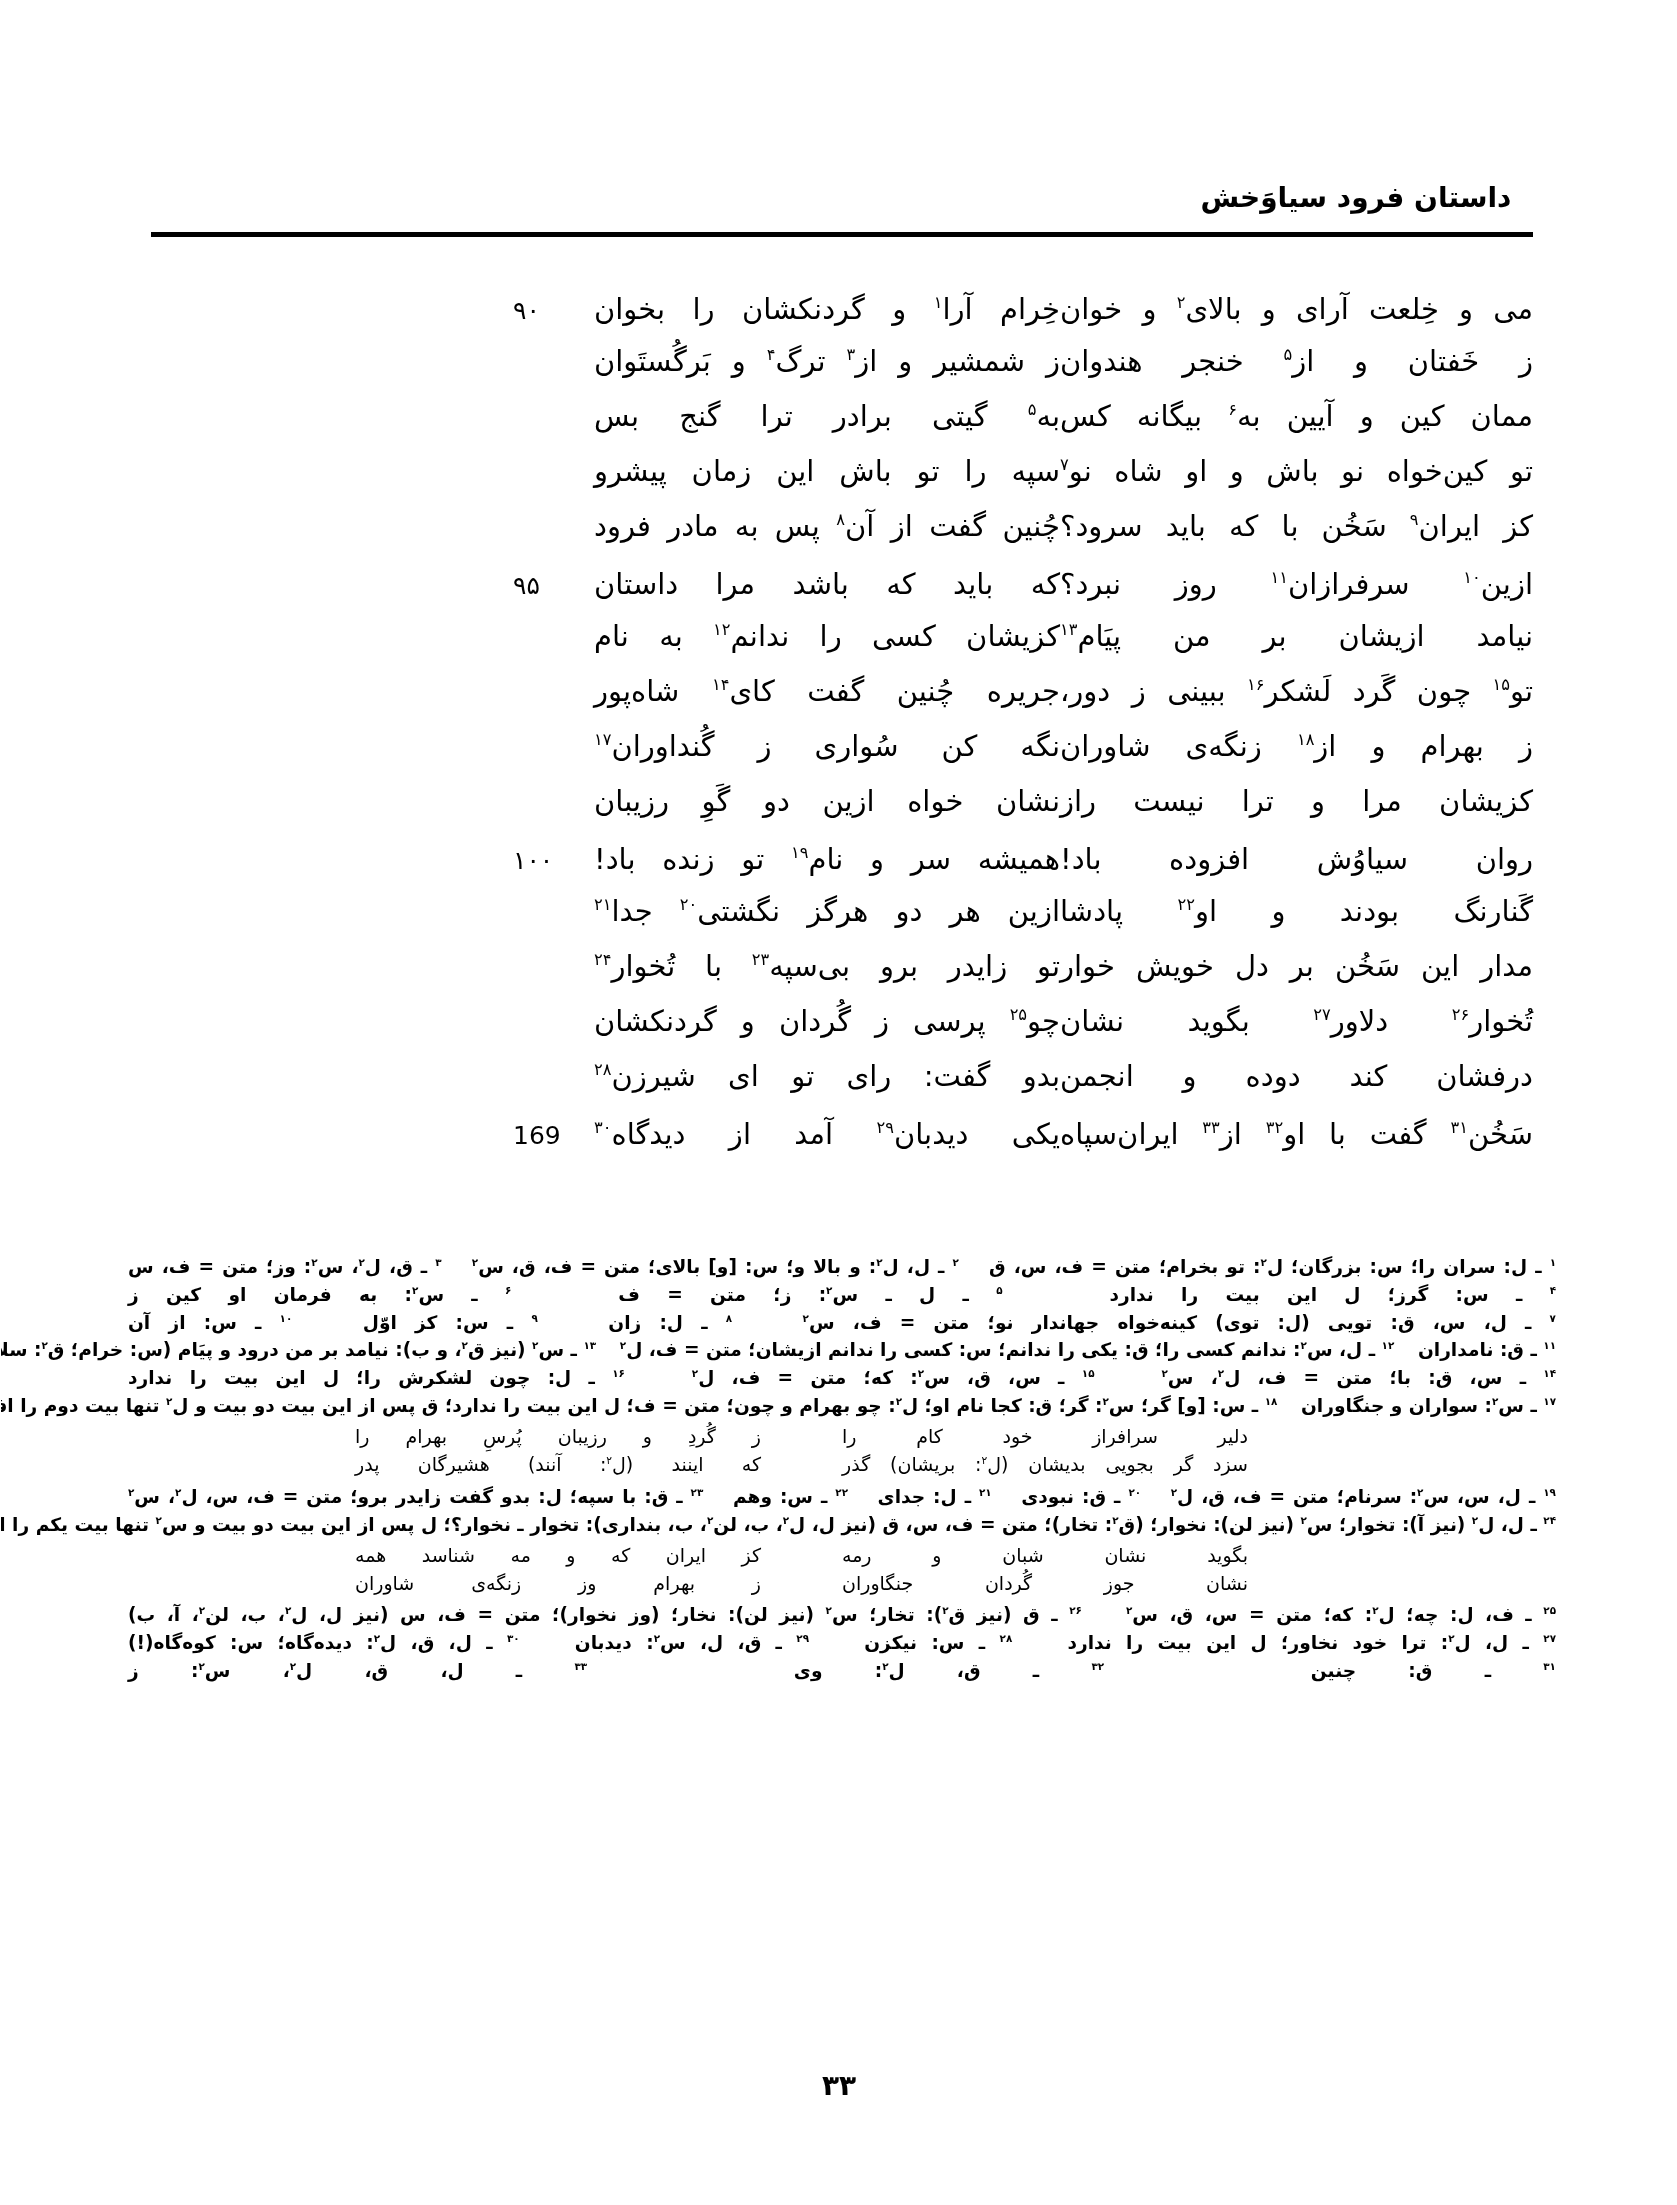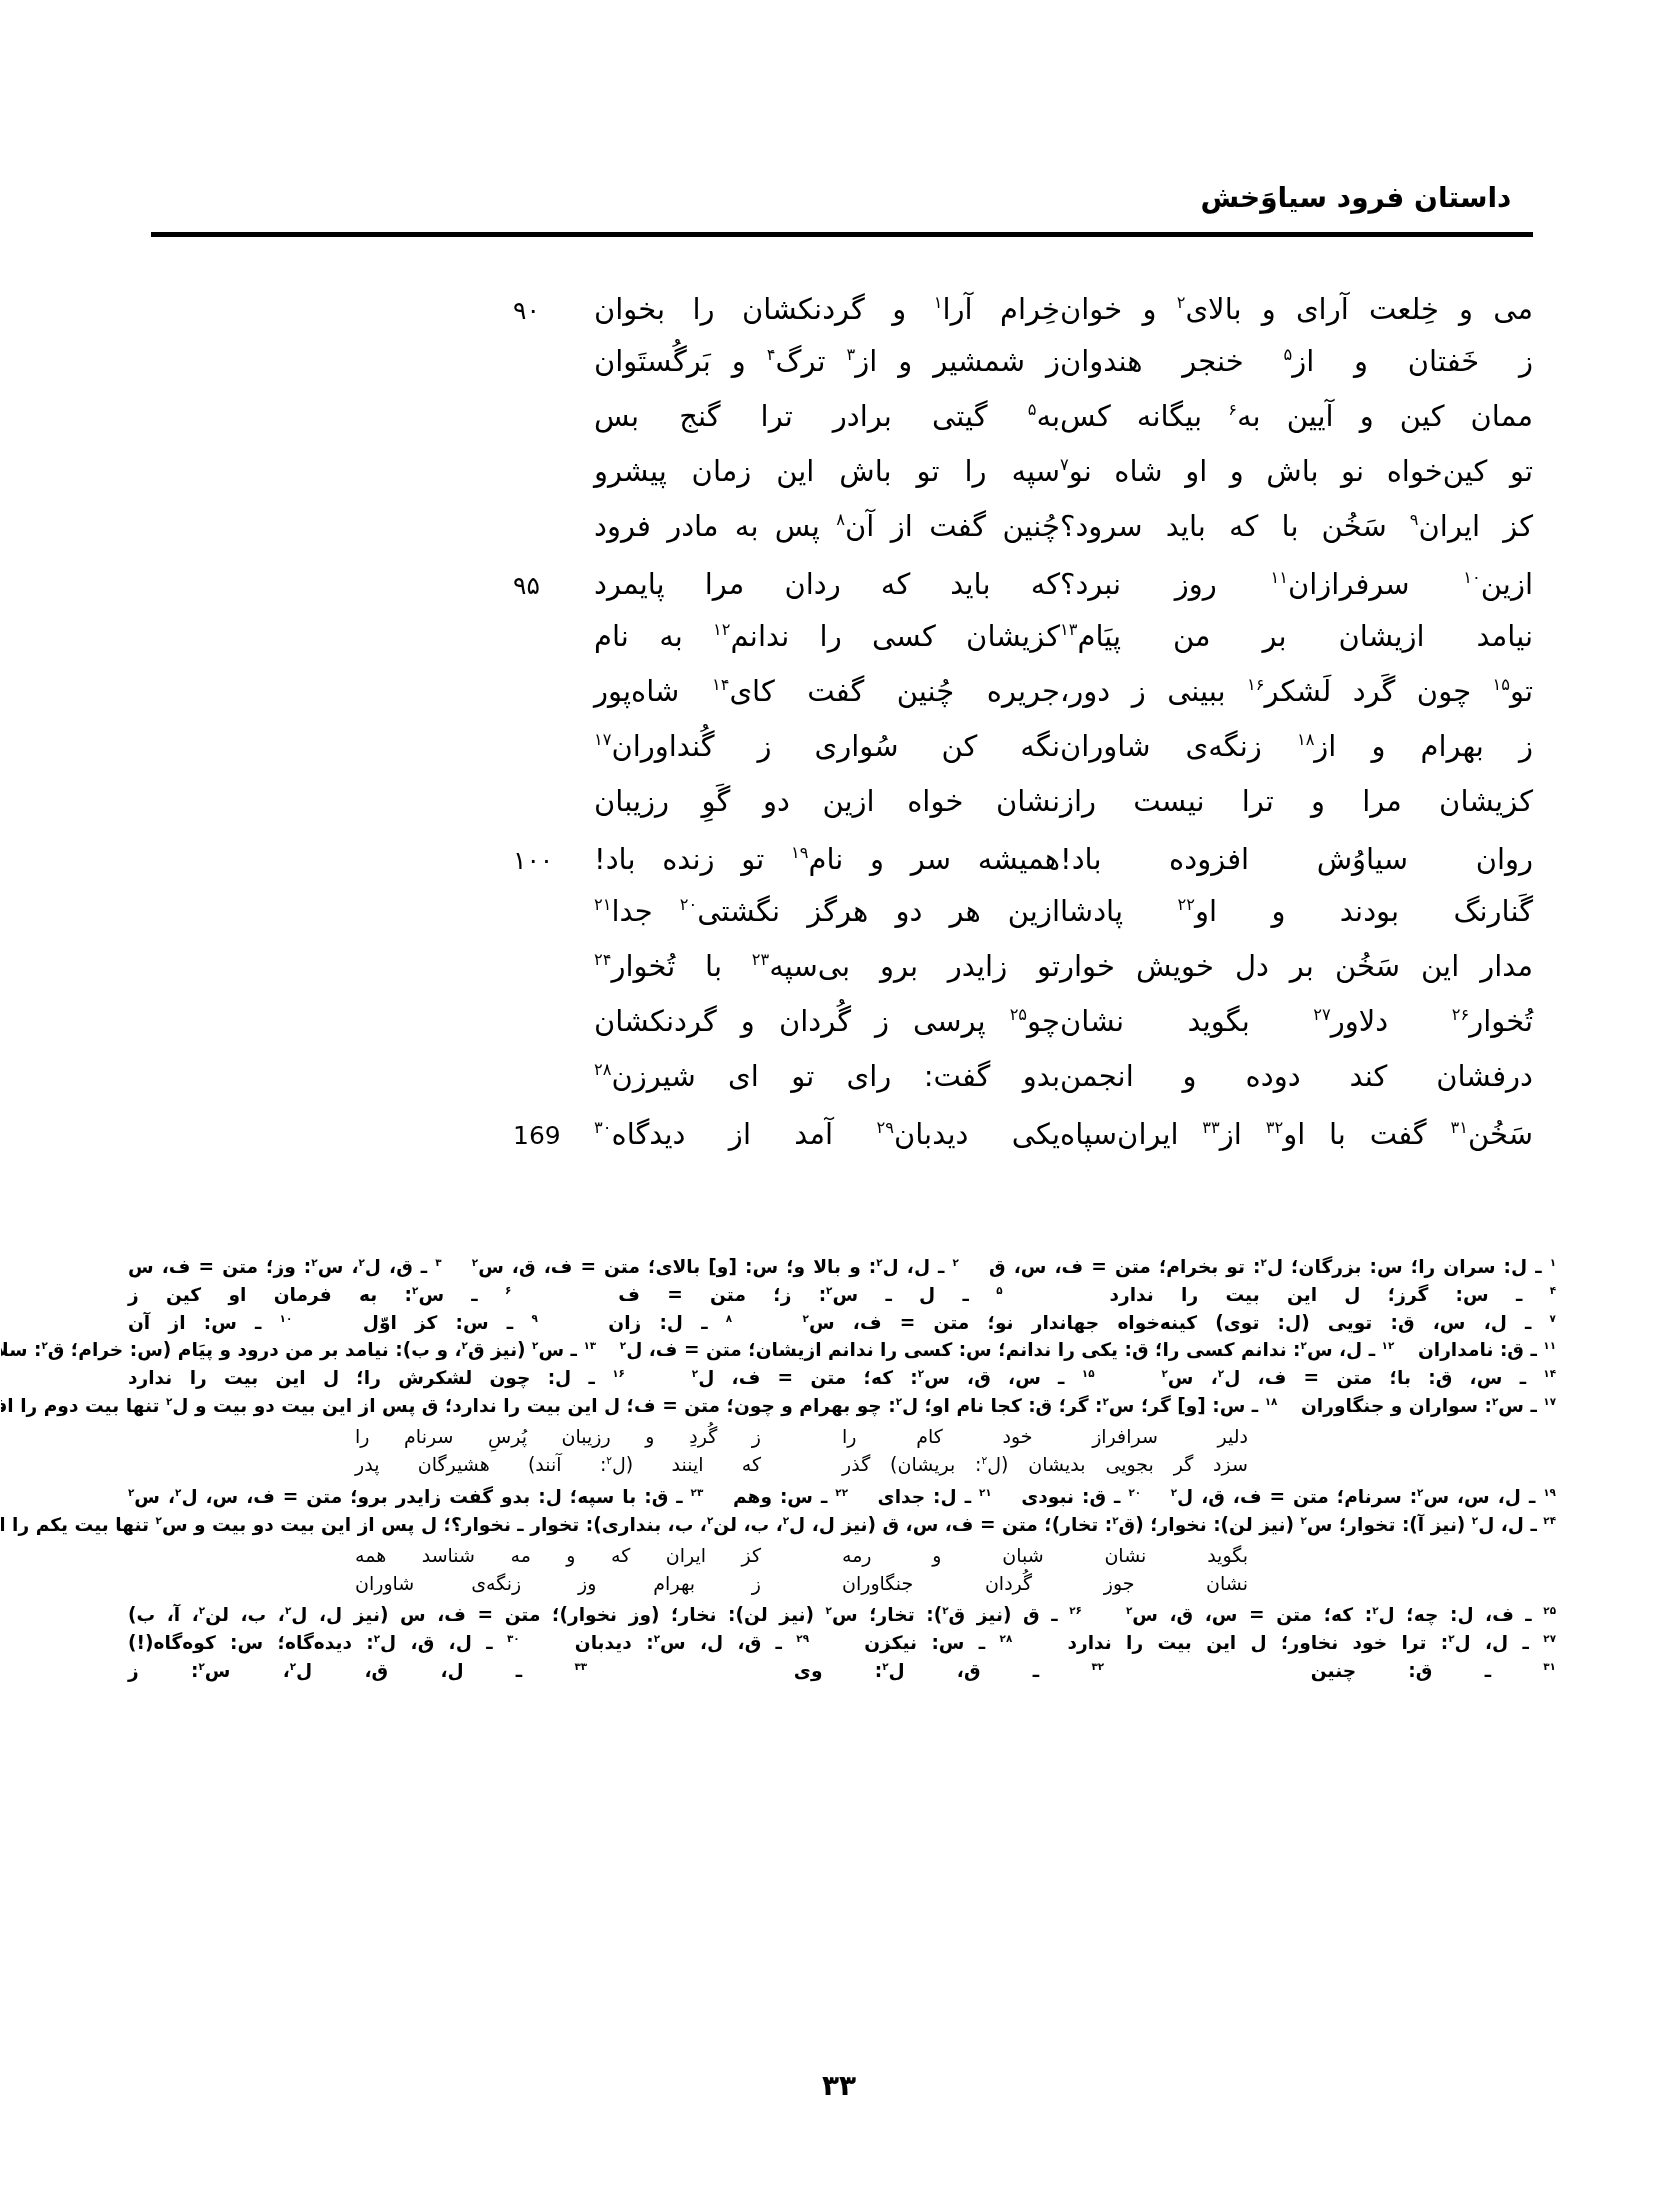--- a/index.html
+++ b/index.html
@@ -149,21 +149,21 @@
         <div class="hemistich right">سپه را تو باش این زمان پیشرو</div>
         <div class="vnum"></div>
       </div>
       <div class="verse-row">
         <div class="hemistich left">کز ایران<sup>۹</sup> سَخُن با که باید سرود؟</div>
         <div class="hemistich right">چُنین گفت از آن<sup>۸</sup> پس به مادر فرود</div>
         <div class="vnum"></div>
       </div>
       <div class="verse-row">
         <div class="hemistich left">ازین<sup>۱۰</sup> سرفرازان<sup>۱۱</sup> روز نبرد؟</div>
-        <div class="hemistich right">که باید که ردان مرا پایمرد</div>
+        <div class="hemistich right">که باید که باشد مرا داستان</div>
         <div class="vnum">۹۵</div>
       </div>
       <div class="verse-row">
         <div class="hemistich left">نیامد ازیشان بر من پیَام<sup>۱۳</sup></div>
         <div class="hemistich right">کزیشان کسی را ندانم<sup>۱۲</sup> به نام</div>
         <div class="vnum"></div>
       </div>
       <div class="verse-row">
         <div class="hemistich left">تو<sup>۱۵</sup> چون گَرد لَشکر<sup>۱۶</sup> ببینی ز دور،</div>
         <div class="hemistich right">جریره چُنین گفت کای<sup>۱۴</sup> شاه‌پور</div>
@@ -214,21 +214,21 @@
   <div class="apparatus" id="apparatus">
       <div class="app-para"><span class="nobr"><sup>۱</sup> ـ ل: سران را؛ س: بزرگان؛ ل<sup>۲</sup>: تو بخرام؛ متن = ف، س، ق</span>&nbsp;&nbsp;&nbsp;&nbsp;<span class="nobr"><sup>۲</sup> ـ ل، ل<sup>۲</sup>: و بالا و؛ س: [و] بالای؛ متن = ف، ق، س<sup>۲</sup></span>&nbsp;&nbsp;&nbsp;&nbsp;<span class="nobr"><sup>۳</sup> ـ ق، ل<sup>۲</sup>، س<sup>۲</sup>: وز؛ متن = ف، س</span></div>
       <div class="app-para"><span class="nobr"><sup>۴</sup> ـ س: گرز؛ ل این بیت را ندارد</span>&nbsp;&nbsp;&nbsp;&nbsp;<span class="nobr"><sup>۵</sup> ـ ل ـ س<sup>۲</sup>: ز؛ متن = ف</span>&nbsp;&nbsp;&nbsp;&nbsp;<span class="nobr"><sup>۶</sup> ـ س<sup>۲</sup>: به فرمان او کین ز</span></div>
       <div class="app-para"><span class="nobr"><sup>۷</sup> ـ ل، س، ق: تویی (ل: توی) کینه‌خواه جهاندار نو؛ متن = ف، س<sup>۲</sup></span>&nbsp;&nbsp;&nbsp;&nbsp;<span class="nobr"><sup>۸</sup> ـ ل: زان</span>&nbsp;&nbsp;&nbsp;&nbsp;<span class="nobr"><sup>۹</sup> ـ س: کز اوّل</span>&nbsp;&nbsp;&nbsp;&nbsp;<span class="nobr"><sup>۱۰</sup> ـ س: از آن</span></div>
       <div class="app-para"><span class="nobr"><sup>۱۱</sup> ـ ق: نامداران</span>&nbsp;&nbsp;&nbsp;&nbsp;<span class="nobr"><sup>۱۲</sup> ـ ل، س<sup>۲</sup>: ندانم کسی را؛ ق: یکی را ندانم؛ س: کسی را ندانم ازیشان؛ متن = ف، ل<sup>۲</sup></span>&nbsp;&nbsp;&nbsp;&nbsp;<span class="nobr"><sup>۱۳</sup> ـ س<sup>۲</sup> (نیز ق<sup>۲</sup>، و ب): نیامد بر من درود و پیَام (س: خرام؛ ق<sup>۲</sup>: سلام)؛ (لن، پ، لن<sup>۲</sup>: چگونه فرستم درود و پیَام (لن: خرام)؛ متن = ف (نیز ل، آ)</span></div>
       <div class="app-para"><span class="nobr"><sup>۱۴</sup> ـ س، ق: با؛ متن = ف، ل<sup>۲</sup>، س<sup>۲</sup></span>&nbsp;&nbsp;&nbsp;&nbsp;<span class="nobr"><sup>۱۵</sup> ـ س، ق، س<sup>۲</sup>: که؛ متن = ف، ل<sup>۲</sup></span>&nbsp;&nbsp;&nbsp;&nbsp;<span class="nobr"><sup>۱۶</sup> ـ ل: چون لشکرش را؛ ل این بیت را ندارد</span></div>
       <div class="app-para"><span class="nobr"><sup>۱۷</sup> ـ س<sup>۲</sup>: سواران و جنگاوران</span>&nbsp;&nbsp;&nbsp;&nbsp;<span class="nobr"><sup>۱۸</sup> ـ س: [و] گر؛ س<sup>۲</sup>: گر؛ ق: کجا نام او؛ ل<sup>۲</sup>: چو بهرام و چون؛ متن = ف؛ ل این بیت را ندارد؛ ق پس از این بیت دو بیت و ل<sup>۲</sup> تنها بیت دوم را افزوده‌اند:</span></div>
       <div class="quoted-couplets">
         <div class="qc-row">
           <div class="qc-hemi">دلیر سرافراز خود کام را</div>
-          <div class="qc-hemi">ز گُردِ و رزیبان پُرسِ سرنام را</div>
+          <div class="qc-hemi">ز گُردِ و رزیبان پُرسِ بهرام را</div>
         </div>
         <div class="qc-row">
           <div class="qc-hemi">سزد گر بجویی بدیشان (ل<sup>۲</sup>: بریشان) گذر</div>
           <div class="qc-hemi">که اینند (ل<sup>۲</sup>: آنند) هشیرگان پدر</div>
         </div>
       </div>
       <div class="app-para"><span class="nobr"><sup>۱۹</sup> ـ ل، س، س<sup>۲</sup>: سرنام؛ متن = ف، ق، ل<sup>۲</sup></span>&nbsp;&nbsp;&nbsp;&nbsp;<span class="nobr"><sup>۲۰</sup> ـ ق: نبودی</span>&nbsp;&nbsp;&nbsp;&nbsp;<span class="nobr"><sup>۲۱</sup> ـ ل: جدای</span>&nbsp;&nbsp;&nbsp;&nbsp;<span class="nobr"><sup>۲۲</sup> ـ س: وهم</span>&nbsp;&nbsp;&nbsp;&nbsp;<span class="nobr"><sup>۲۳</sup> ـ ق: با سپه؛ ل: بدو گفت زایدر برو؛ متن = ف، س، ل<sup>۲</sup>، س<sup>۲</sup></span></div>
       <div class="app-para"><span class="nobr"><sup>۲۴</sup> ـ ل، ل<sup>۲</sup> (نیز آ): تخوار؛ س<sup>۲</sup> (نیز لن): نخوار؛ (ق<sup>۲</sup>: تخار)؛ متن = ف، س، ق (نیز ل، ل<sup>۲</sup>، ب، لن<sup>۲</sup>، ب، بنداری): تخوار ـ نخوار؟؛ ل پس از این بیت دو بیت و س<sup>۲</sup> تنها بیت یکم را افزوده‌اند:</span></div>
       <div class="quoted-couplets">
         <div class="qc-row">

